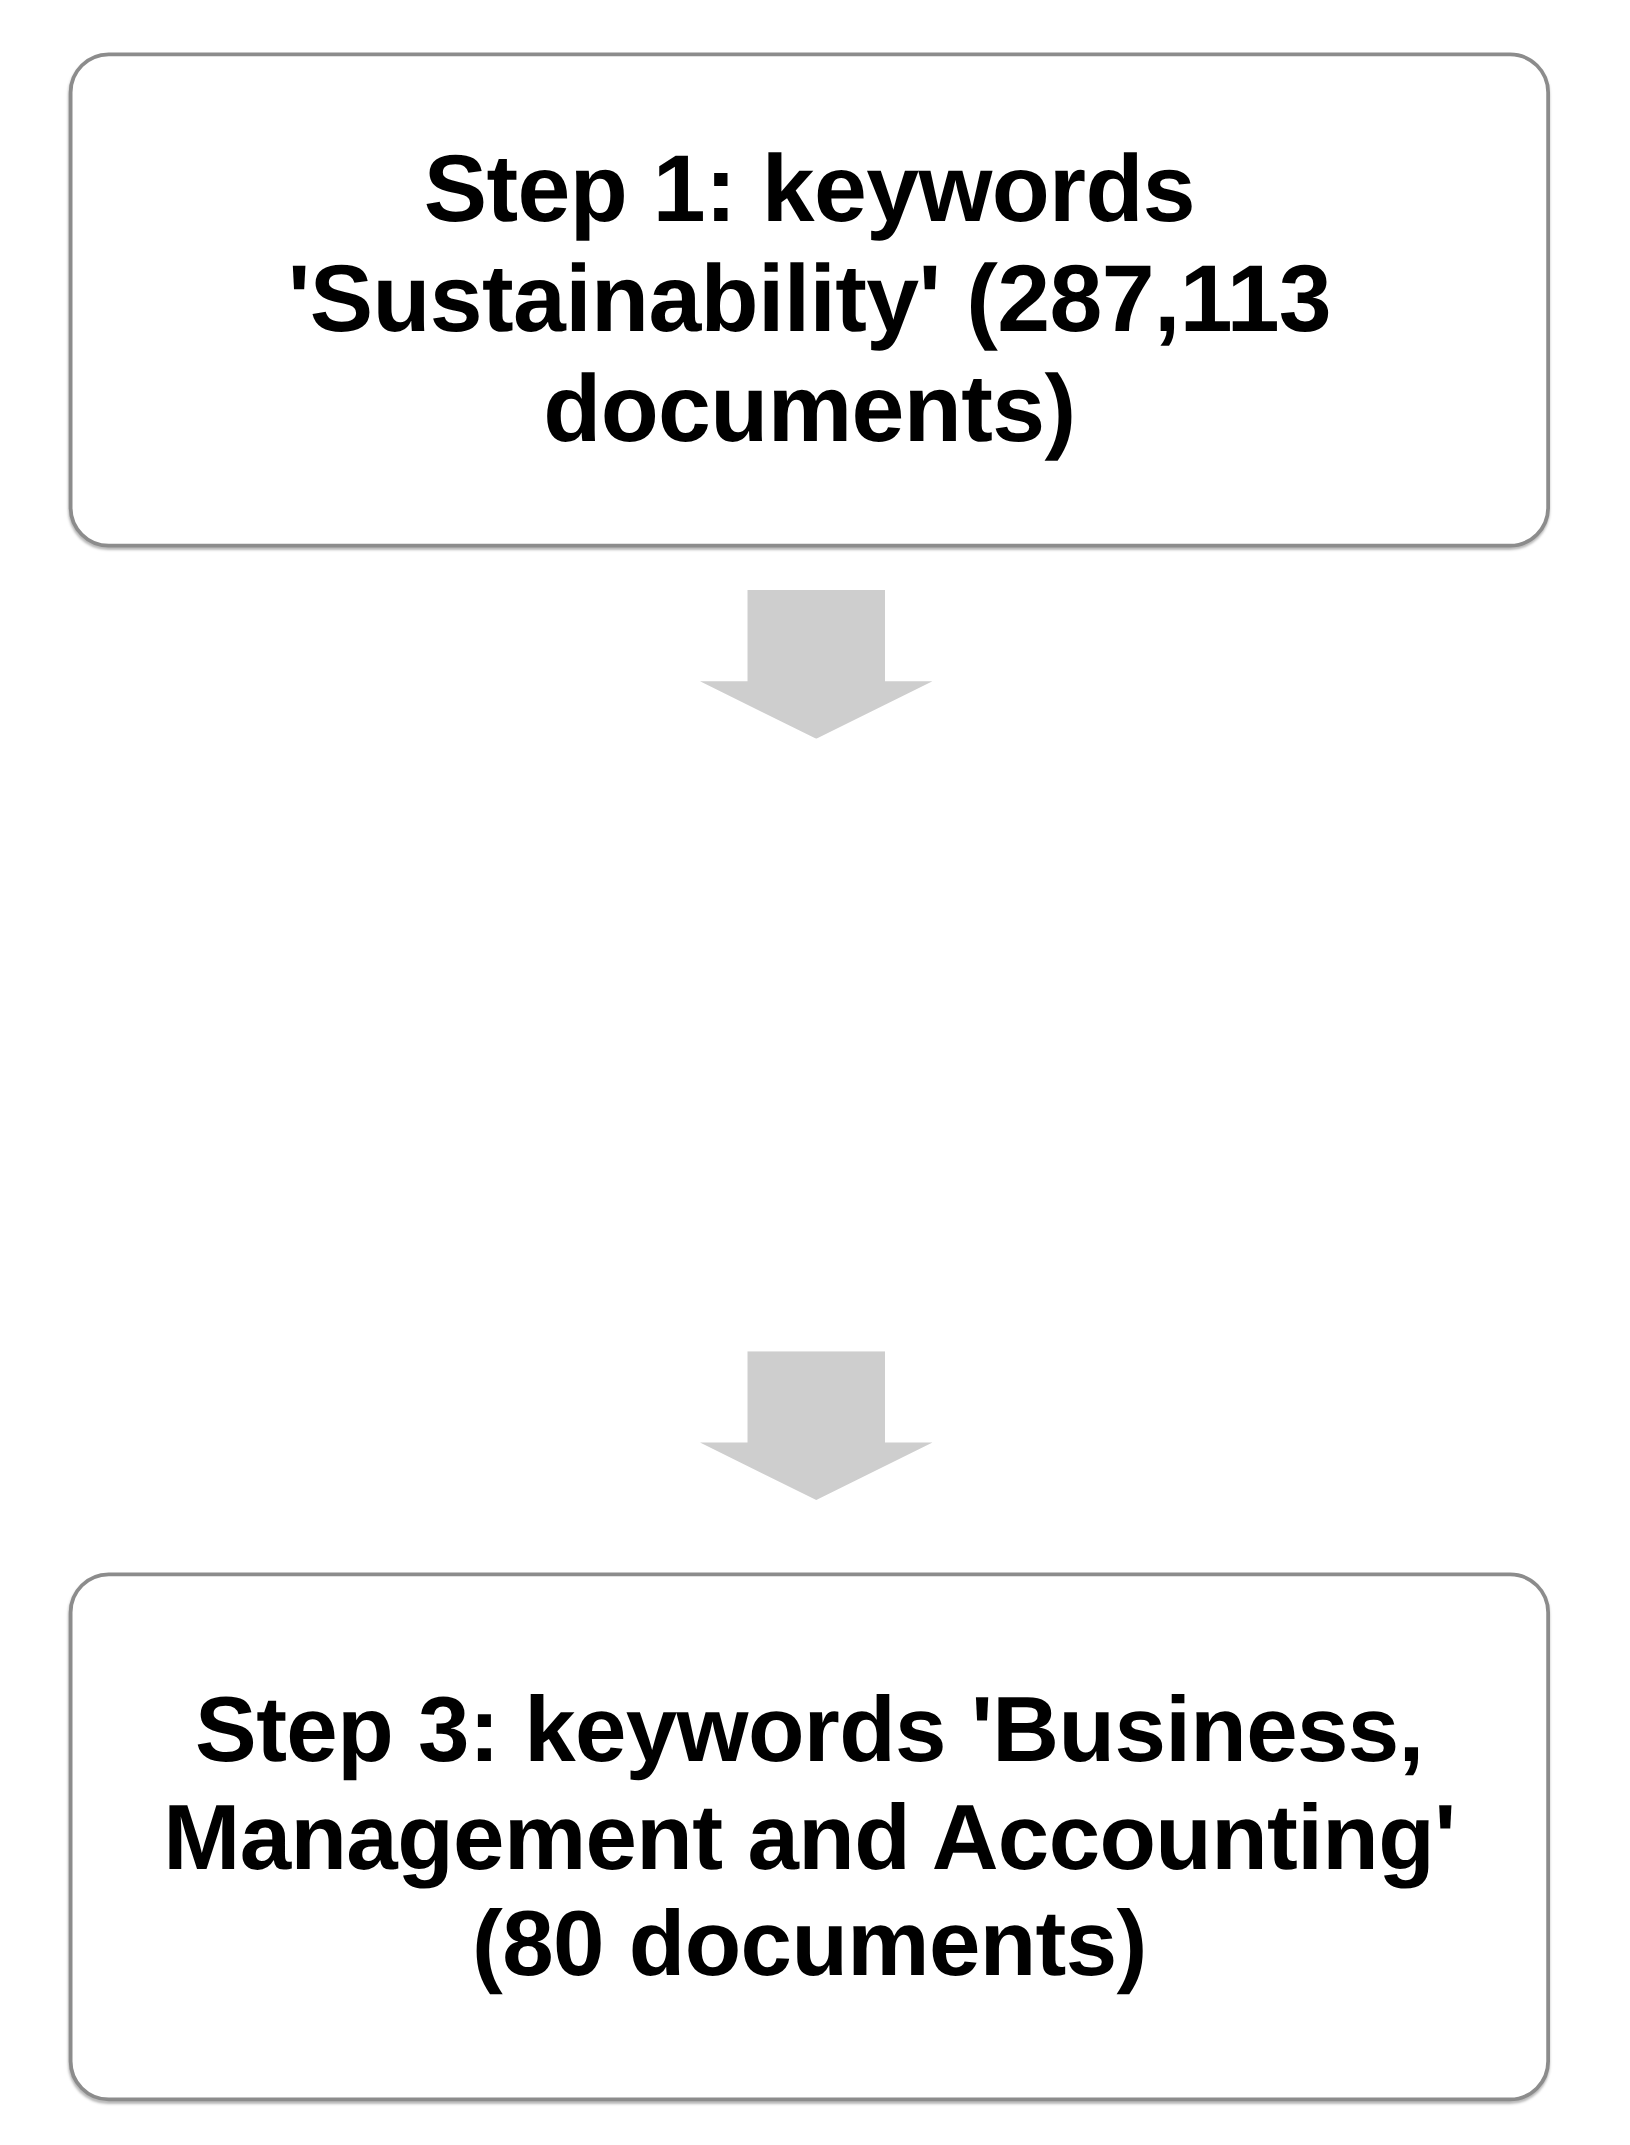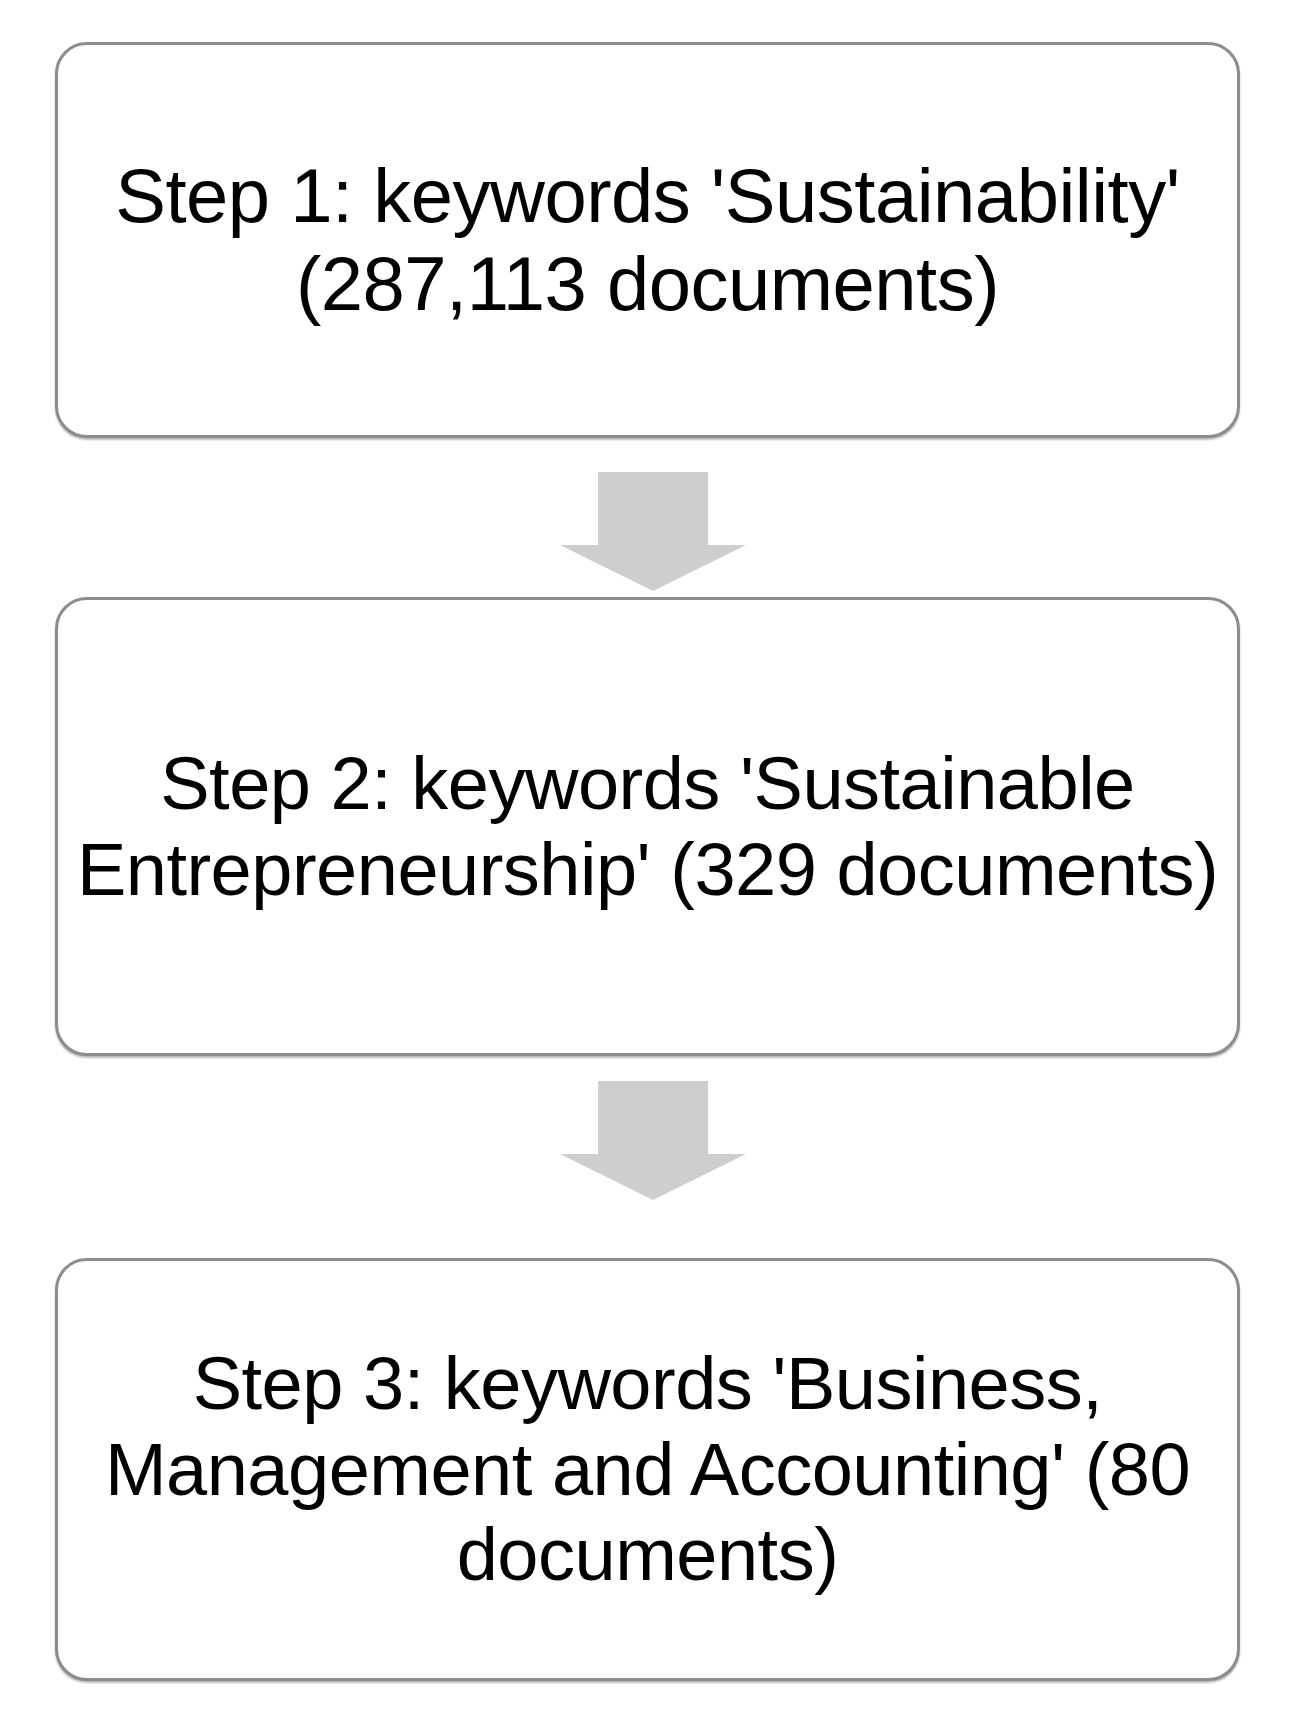--- a/index.html
+++ b/index.html
@@ -42,21 +42,21 @@
   .step-box-1 { top: 42px;   height: 396px; }
   .step-box-2 { top: 597px;  height: 459px; }
   .step-box-3 { top: 1258px; height: 423px; border-radius: 32px; }
 
   .step-text {
     display: block;
     width: 100%;
     text-align: center;
     color: #000000;
     font-family: "Liberation Sans", "DejaVu Sans", sans-serif;
-    font-weight: 400;
+    font-weight: 700;
     font-size: 76px;
     line-height: 1.16;
     letter-spacing: -0.5px;
     padding: 0 18px;
     box-sizing: border-box;
     white-space: pre-line;
   }
   .step-box-2 .step-text { font-size: 74px; }
   .step-box-3 .step-text { font-size: 74px; }
 
@@ -83,23 +83,20 @@
   <div class="step-box step-box-1">
     <span class="step-text">Step 1: keywords 'Sustainability' (287,113 documents)</span>
   </div>
 
   <div class="arrow-connector arrow-1">
     <svg viewBox="0 0 186 119" preserveAspectRatio="none" aria-hidden="true">
       <polygon points="38,0 148,0 148,73 186,73 93,119 0,73 38,73" fill="#CECECE"></polygon>
     </svg>
   </div>
 
-  <div class="step-box step-box-2">
-    <span class="step-text">Step 2: keywords 'Sustainable Entrepreneurship' (329 documents)</span>
-  </div>
 
   <div class="arrow-connector arrow-2">
     <svg viewBox="0 0 186 119" preserveAspectRatio="none" aria-hidden="true">
       <polygon points="38,0 148,0 148,73 186,73 93,119 0,73 38,73" fill="#CECECE"></polygon>
     </svg>
   </div>
 
   <div class="step-box step-box-3">
     <span class="step-text">Step 3: keywords 'Business, Management and Accounting' (80 documents)</span>
   </div>

